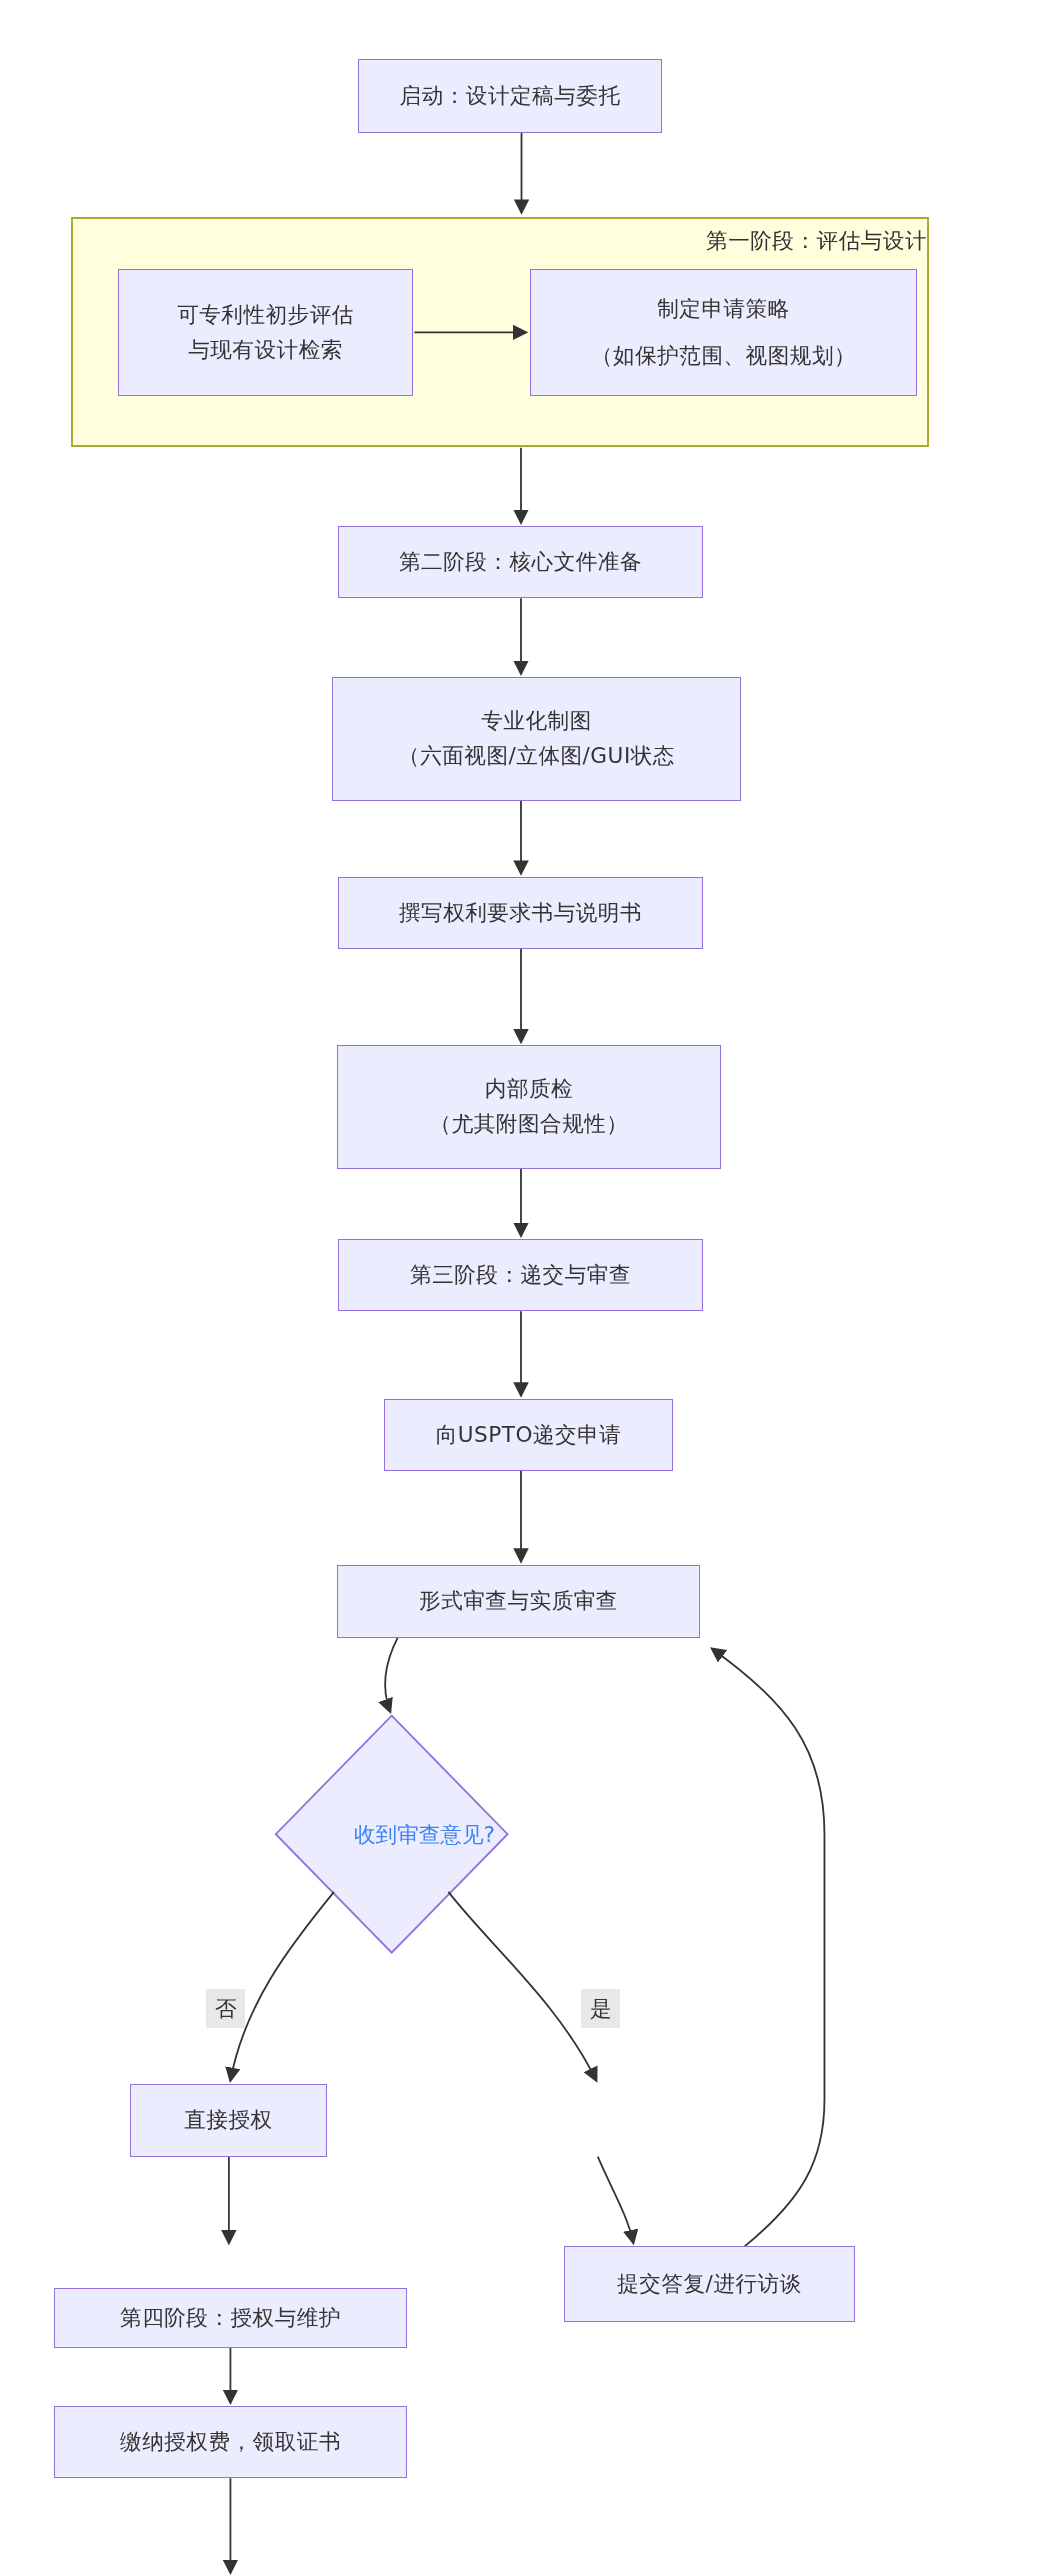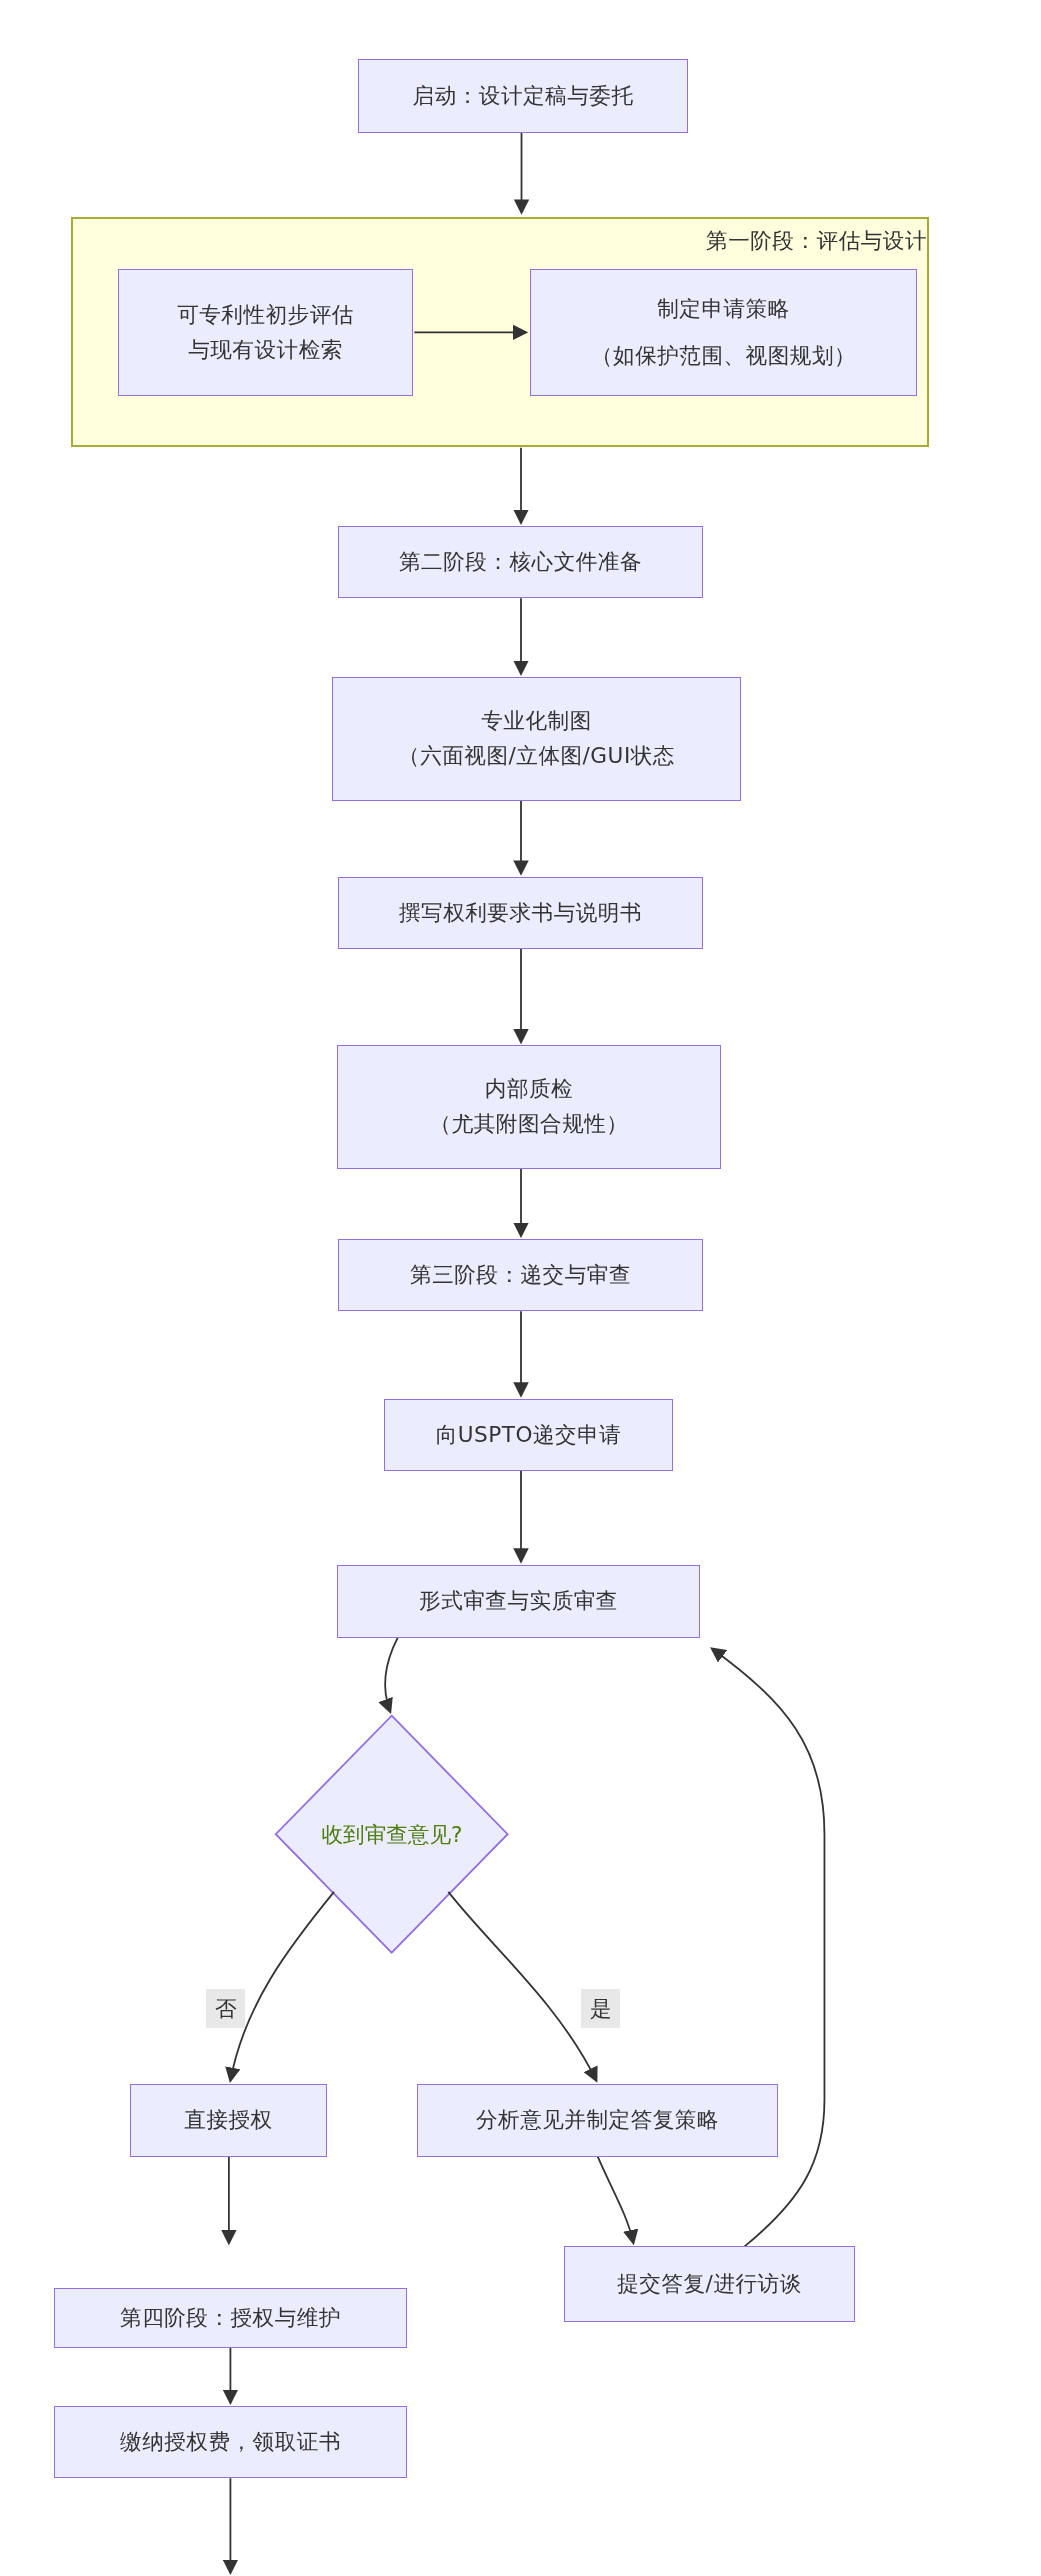--- a/index.html
+++ b/index.html
@@ -14,22 +14,22 @@
   }
   .cluster{
     position:absolute;z-index:0;box-sizing:border-box;
     background:#FFFFDE;border:2.1px solid #AAAA33;
   }
   .cluster-title{
     position:absolute;left:0;top:7.2px;width:100%;text-align:right;
     color:#333333;font-size:21.6px;letter-spacing:0.5px;
   }
   .decision-label{
-    position:absolute;z-index:3;display:flex;align-items:center;justify-content:center;
-    color:#4d7c0f;font-size:21.6px;text-align:center;background:transparent;
+    position:absolute;z-index:3;display:flex;align-items:center;justify-content:flex-end;
+    color:#3b82f6;font-size:21.6px;text-align:center;background:transparent;
   }
   .edge-label{
     position:absolute;z-index:3;display:flex;align-items:center;justify-content:center;
     background:#e8e8e8;color:#333333;font-size:21.6px;padding:2.1px 5.2px;
   }
 </style>
 </head>
 <body>
 
 <div id="canvas">
@@ -61,21 +61,21 @@
       <path d="M1445,4360 C1555,4270 1600,4195 1600,4075 L1600,3560 C1600,3390 1522,3302 1382,3200" marker-end="url(#arrow)"></path>
       <path d="M447,4500 L447,4663" marker-end="url(#arrow)"></path>
       <path d="M447,4810 L447,4993" marker-end="url(#arrow)"></path>
     </g>
   </svg>
 
   <div class="cluster" style="left:71px;top:217px;width:858px;height:230px;">
     <div class="cluster-title">第一阶段：评估与设计</div>
   </div>
 
-  <div class="node" style="left:358px;top:59px;width:330px;height:74px;">
+  <div class="node" style="left:358px;top:59px;width:304px;height:74px;">
     <span>启动：设计定稿与委托</span>
   </div>
 
   <div class="node" style="left:118px;top:269px;width:295px;height:127px;">
     <span>可专利性初步评估</span>
     <span>与现有设计检索</span>
   </div>
 
   <div class="node" style="left:530px;top:269px;width:387px;height:127px;gap:12px;">
     <span>制定申请策略</span>
@@ -121,23 +121,20 @@
   </div>
 
   <div class="edge-label" style="left:581px;top:1989px;min-width:29px;height:35px;">
     <span>是</span>
   </div>
 
   <div class="node" style="left:130px;top:2084px;width:197px;height:73px;">
     <span>直接授权</span>
   </div>
 
-  <div class="node" style="left:417px;top:2084px;width:361px;height:73px;">
-    <span>分析意见并制定答复策略</span>
-  </div>
 
   <div class="node" style="left:54px;top:2246px;width:353px;height:60px;margin-top:42px;">
     <span>第四阶段：授权与维护</span>
   </div>
 
   <div class="node" style="left:564px;top:2246px;width:291px;height:76px;">
     <span>提交答复/进行访谈</span>
   </div>
 
   <div class="node" style="left:54px;top:2406px;width:353px;height:72px;">

